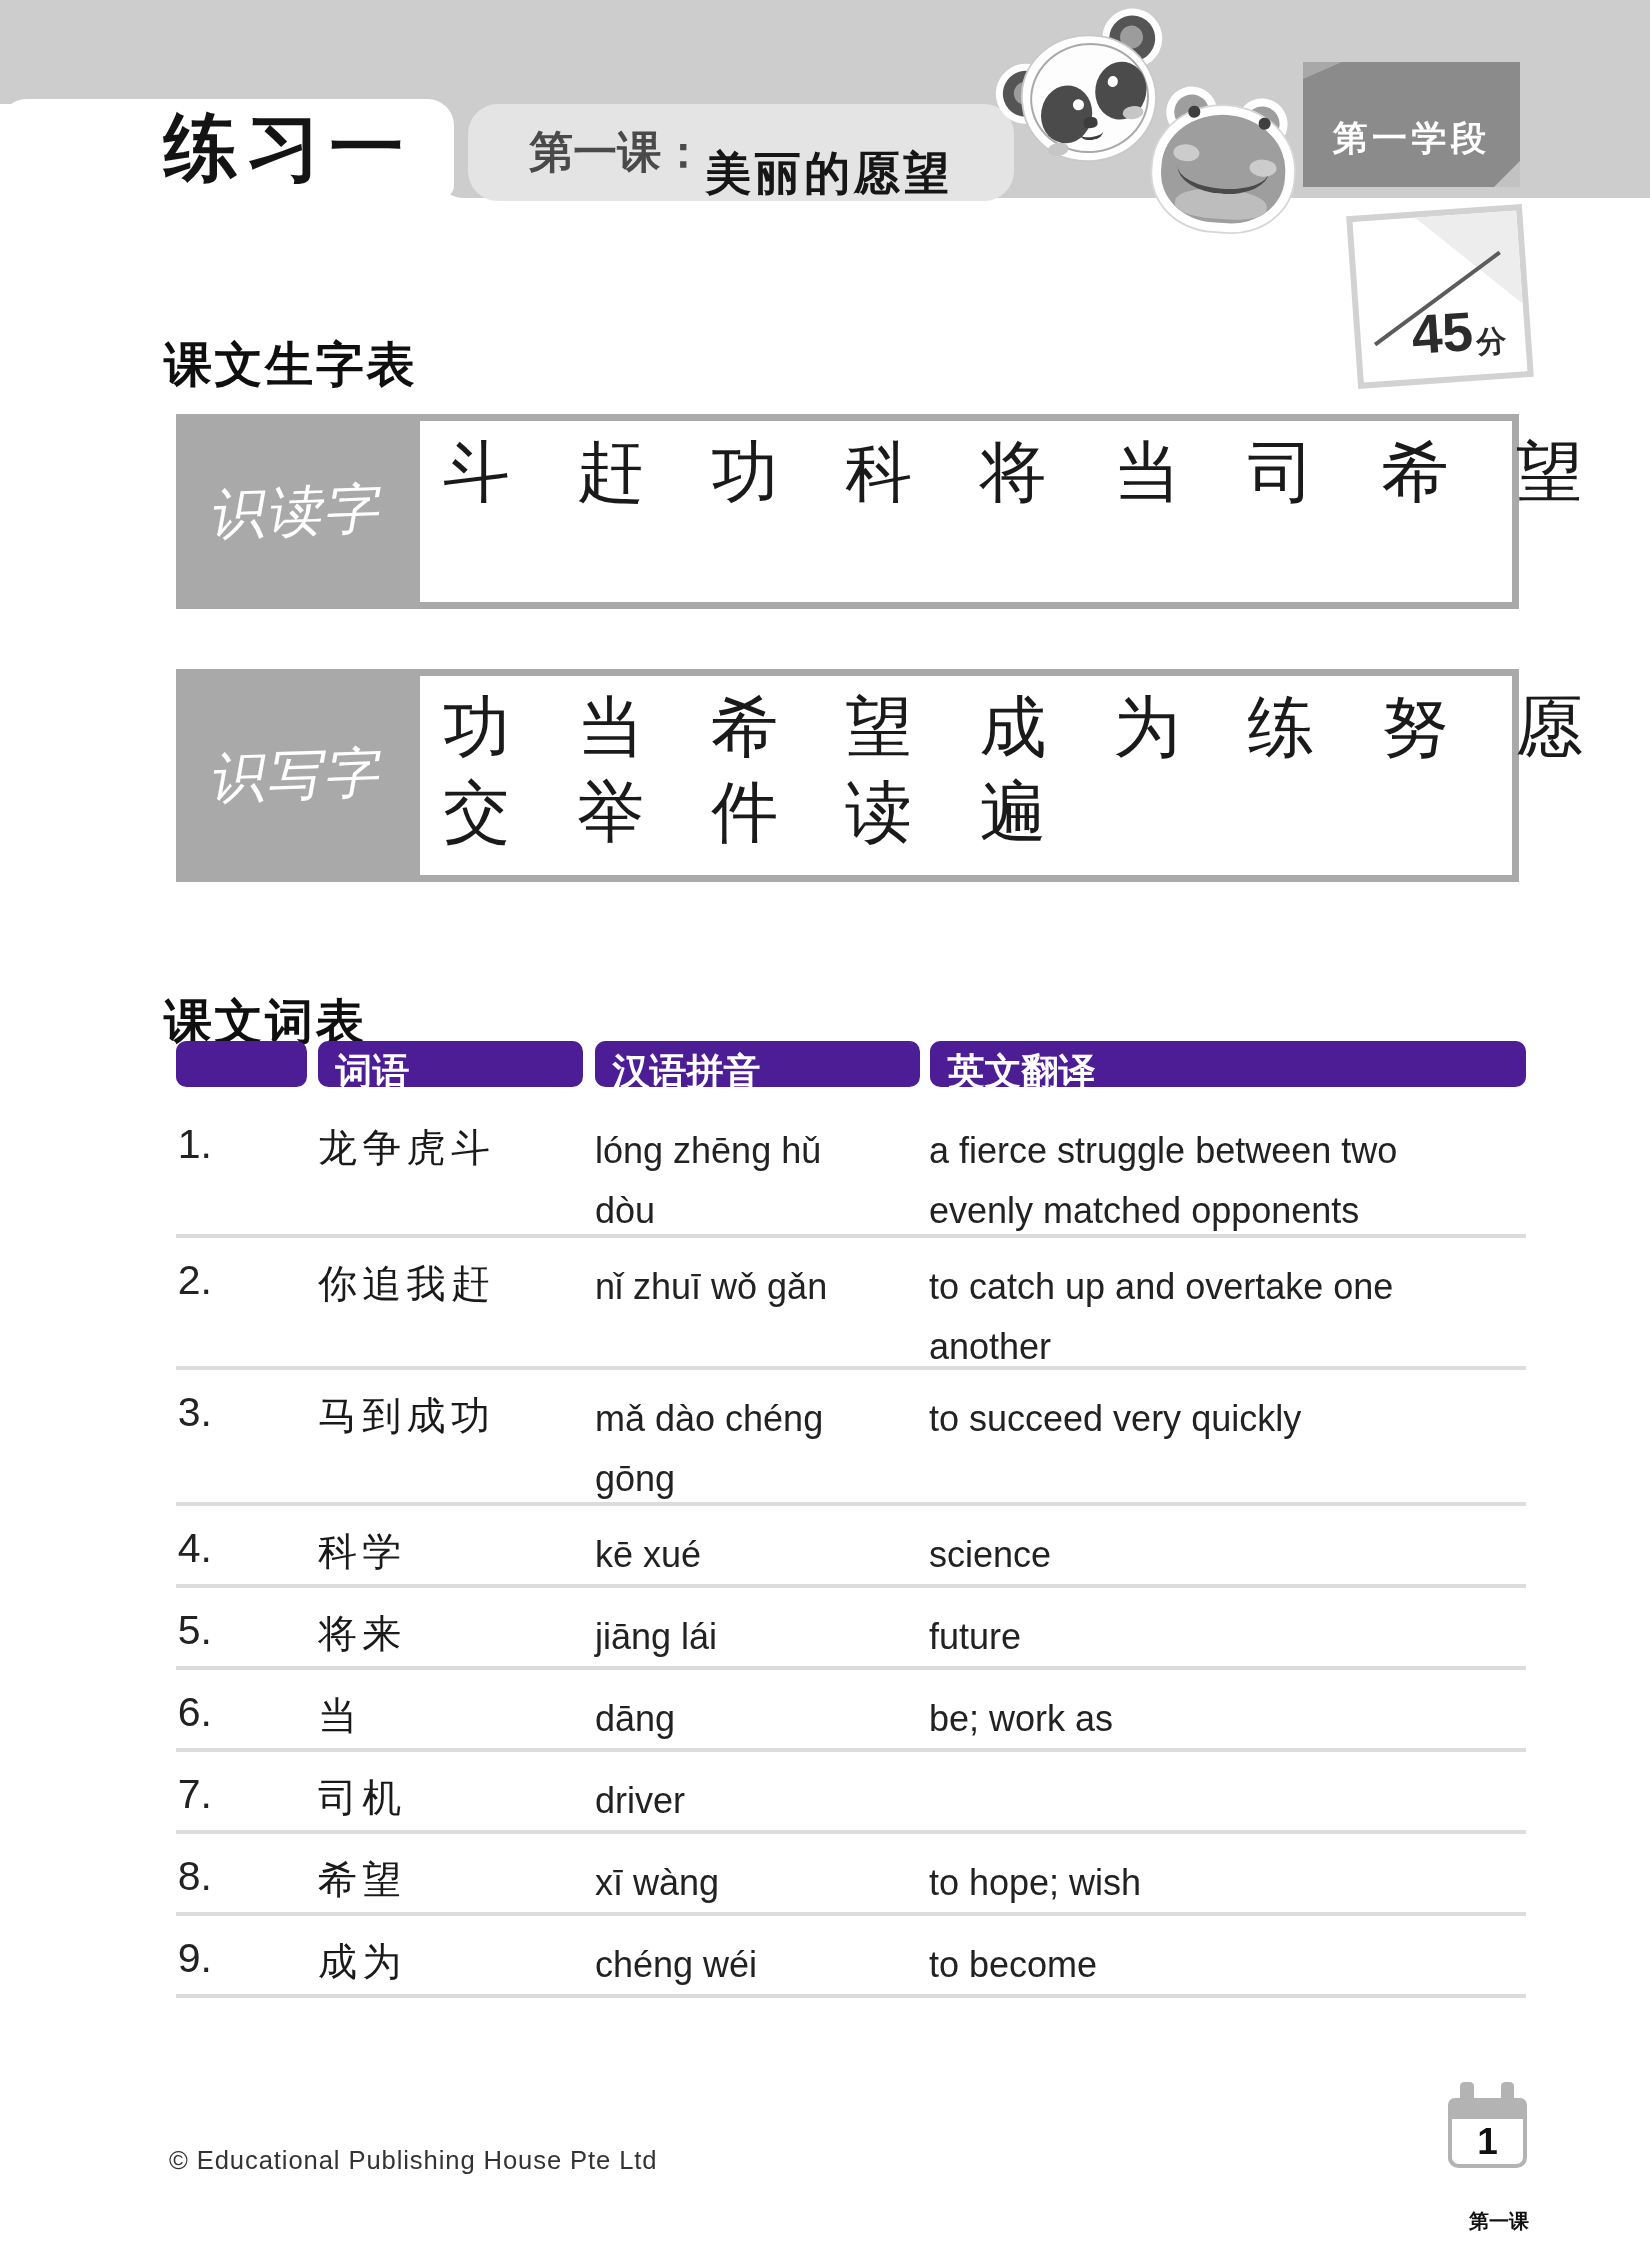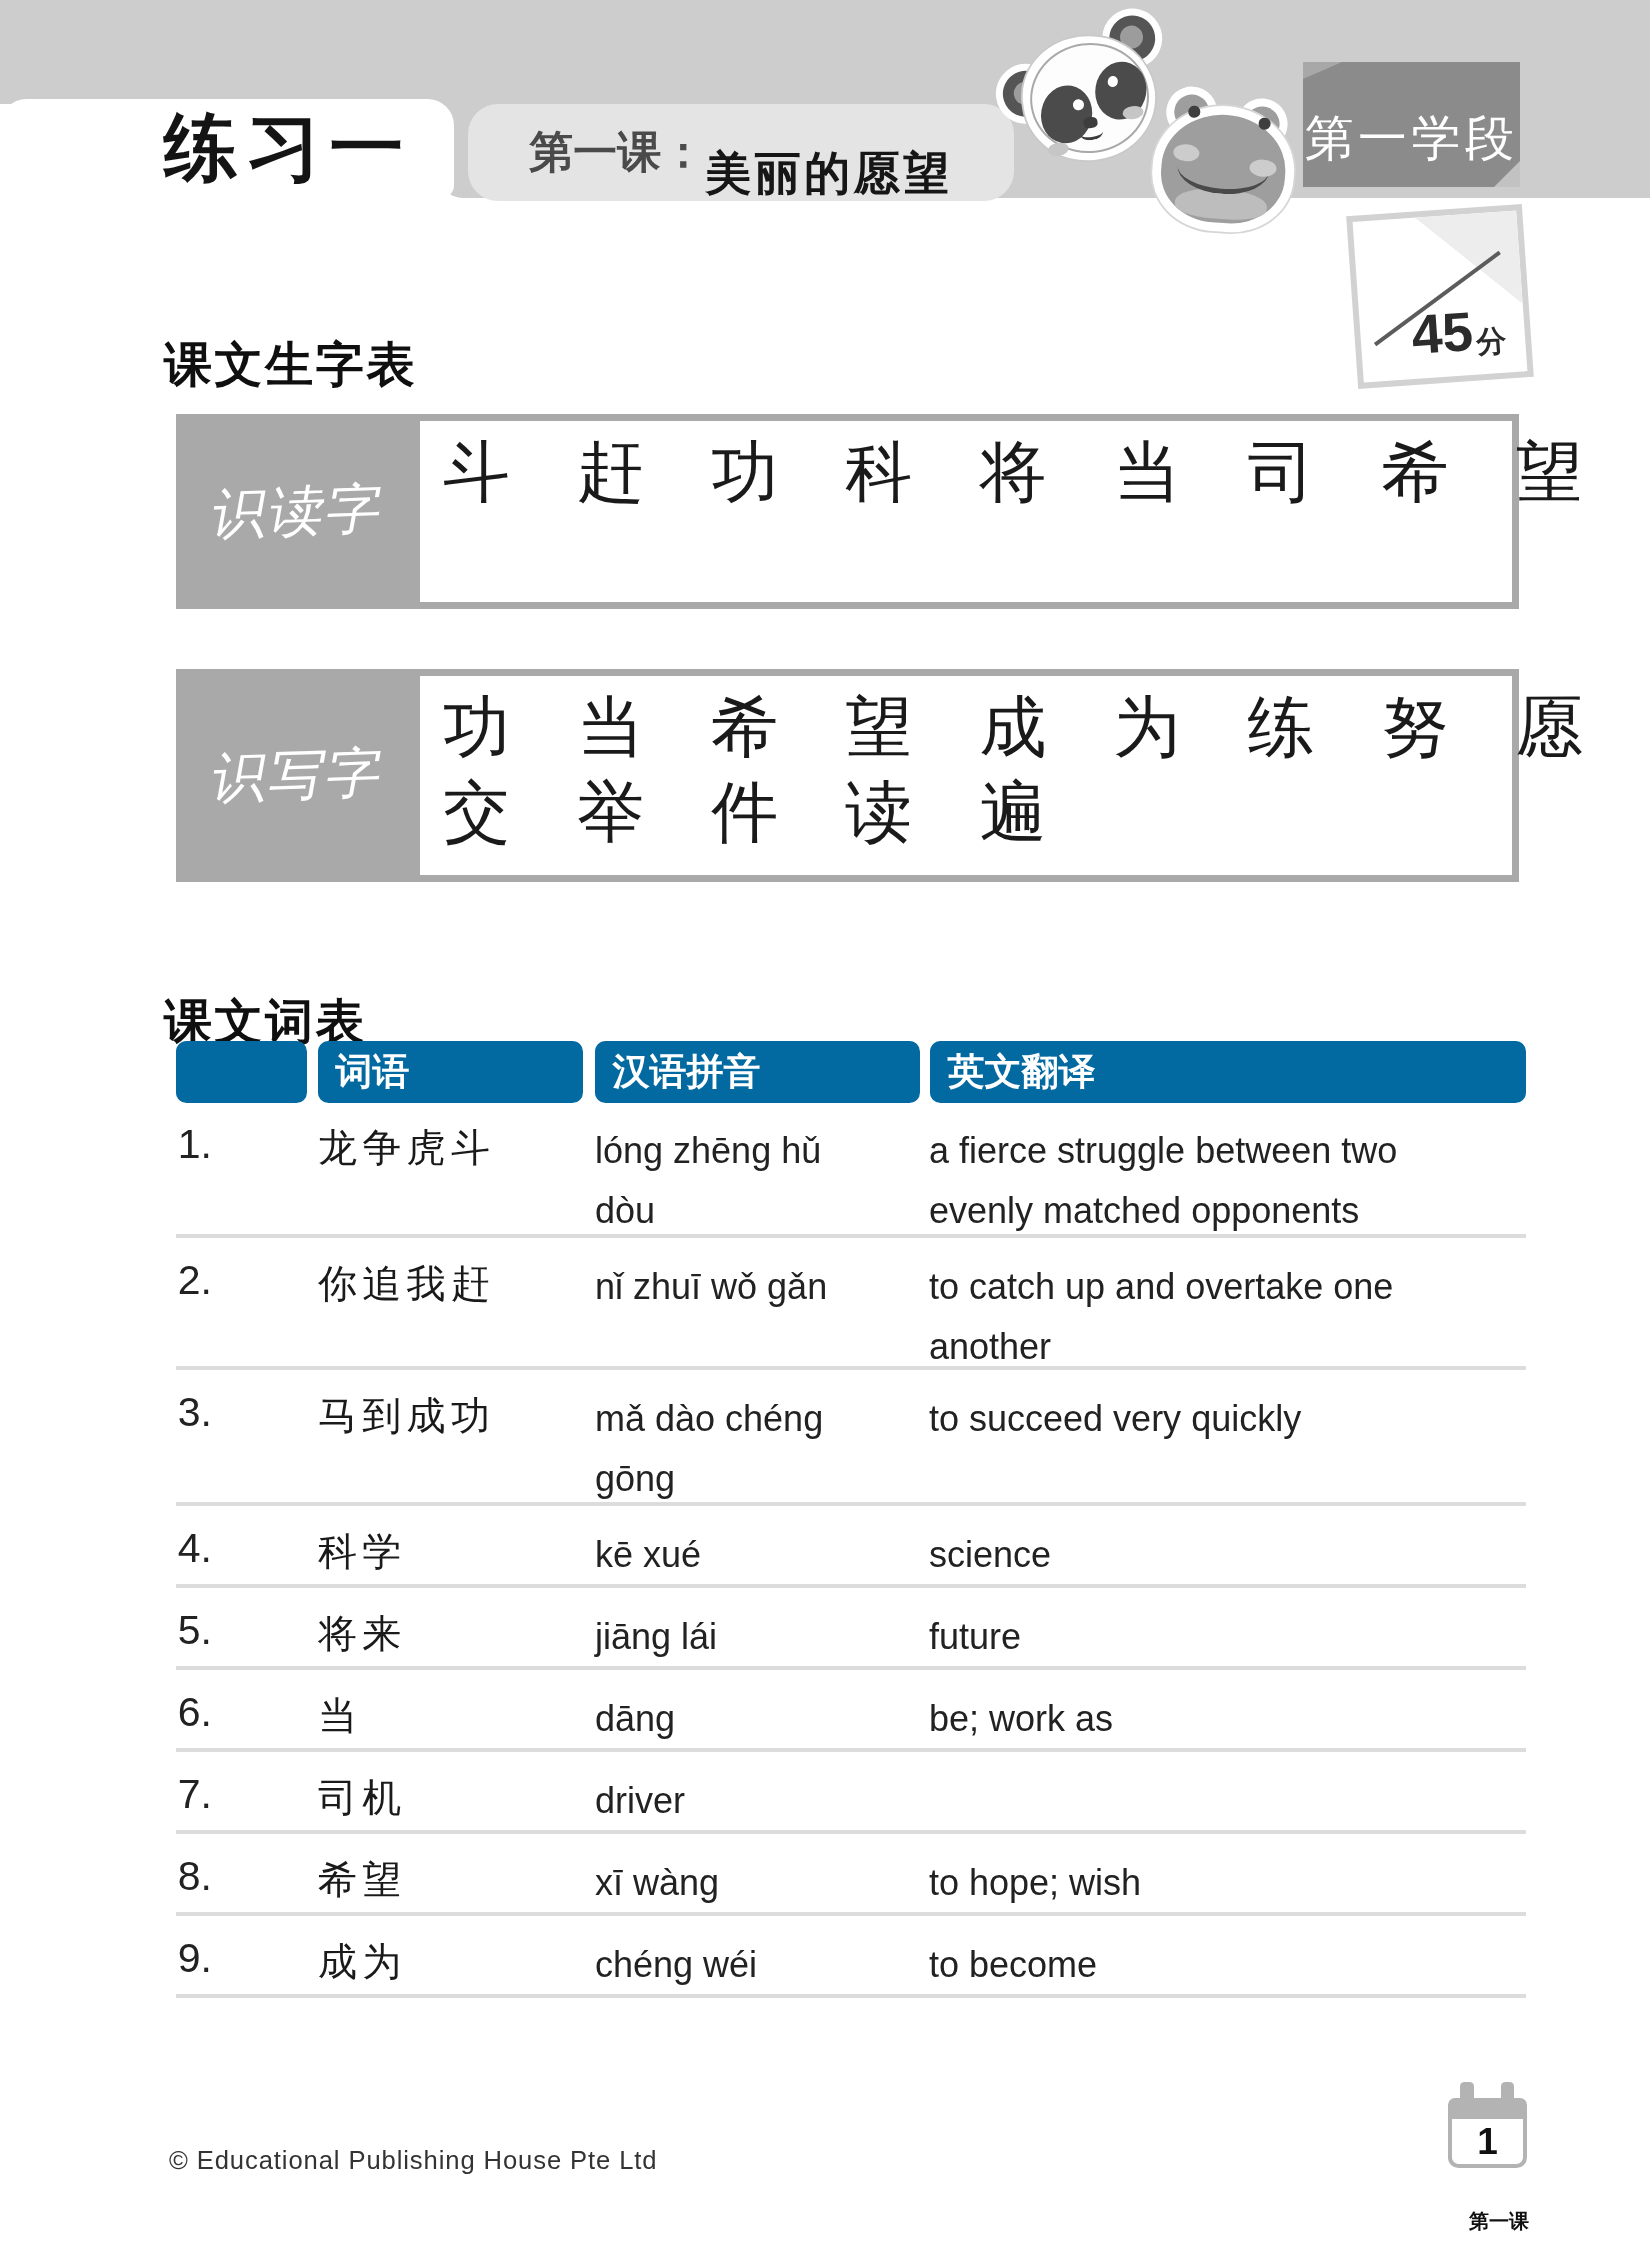--- a/index.html
+++ b/index.html
@@ -52,21 +52,21 @@
   .frog .eye{position:absolute;width:11.5px;height:11.5px;background:#3f3f3f;border-radius:50%;}
   .frog .cheek{position:absolute;width:26.5px;height:17px;background:#cccccc;border-radius:50%;}
   .frog .smile{position:absolute;left:16px;top:28px;width:92px;height:46px;
        border-bottom:5.3px solid #4a4a4a;border-radius:0 0 50% 50%;}
   .frog .belly{position:absolute;left:16px;top:74px;width:92px;height:30px;background:#bdbdbd;
        border-radius:50% 50% 40% 40%;}
 
   
   .stage-box{left:1303px;top:62px;width:217px;height:125px;background:#8b8b8b;
        display:flex;align-items:center;justify-content:center;}
-  .stage-box .t{color:#ffffff;font-size:49px;font-weight:400;letter-spacing:4.4px;white-space:nowrap;margin-top:28px;}
+  .stage-box .t{color:#ffffff;font-size:35px;font-weight:700;letter-spacing:4.4px;white-space:nowrap;margin-top:28px;}
   .stage-box .fold{position:absolute;right:0;bottom:0;width:0;height:0;
        border-left:26.5px solid transparent;border-bottom:26.5px solid #c2c2c2;}
   .stage-box .notch{position:absolute;left:0;top:0;width:0;height:0;
        border-right:39px solid transparent;border-top:17.6px solid #a8a8a8;}
 
   
   .time-note{left:1352px;top:210px;width:164px;height:161px;background:#ffffff;
        border:6.2px solid #d2d2d2;transform:rotate(-4deg);}
   .time-note .shade{position:absolute;left:0;top:0;width:100%;height:100%;background:#ededed;
        clip-path:polygon(38% 0,100% 0,100% 58%);}
@@ -87,21 +87,21 @@
   .chart .label{position:absolute;left:0;top:0;width:244px;height:100%;
        display:flex;align-items:center;justify-content:center;}
   .chart .label span{color:#ffffff;font-size:55px;font-family:"DejaVu Serif",serif;
        transform:skewX(-12deg) rotate(-2deg);letter-spacing:1.8px;white-space:nowrap;}
   .chart .inner{position:absolute;left:244px;top:7px;right:7px;bottom:7px;background:#ffffff;
        padding:8.8px 0 0 23px;box-sizing:border-box;}
   .chart .line{font-family:"DejaVu Serif",serif;font-size:67px;color:#1a1a1a;line-height:85px;
        letter-spacing:12.4px;word-spacing:21px;white-space:nowrap;}
 
   
-  .vhead{top:1041px;height:62px;background:#0369a1;border-radius:10.6px;color:#fff;
+  .vhead{top:1041px;height:46px;background:#4c1d95;border-radius:10.6px;color:#fff;
        font-size:37px;font-weight:700;line-height:62px;padding-left:17.6px;box-sizing:border-box;white-space:nowrap;}
   .vh1{left:176px;width:131px;padding-left:0;}
   .vh2{left:318px;width:265px;}
   .vh3{left:595px;width:325px;}
   .vh4{left:930px;width:596px;}
   .vrows{left:176px;top:1102px;width:1350px;}
   .vrow{display:grid;grid-template-columns:142px 277px 334px 1fr;
        border-bottom:4.4px solid #dcdcdc;box-sizing:border-box;padding-top:19.4px;}
   .vrow.tall1{height:136px;}  .vrow.tall2{height:132px;}
   .vrow.short{height:82px;}

